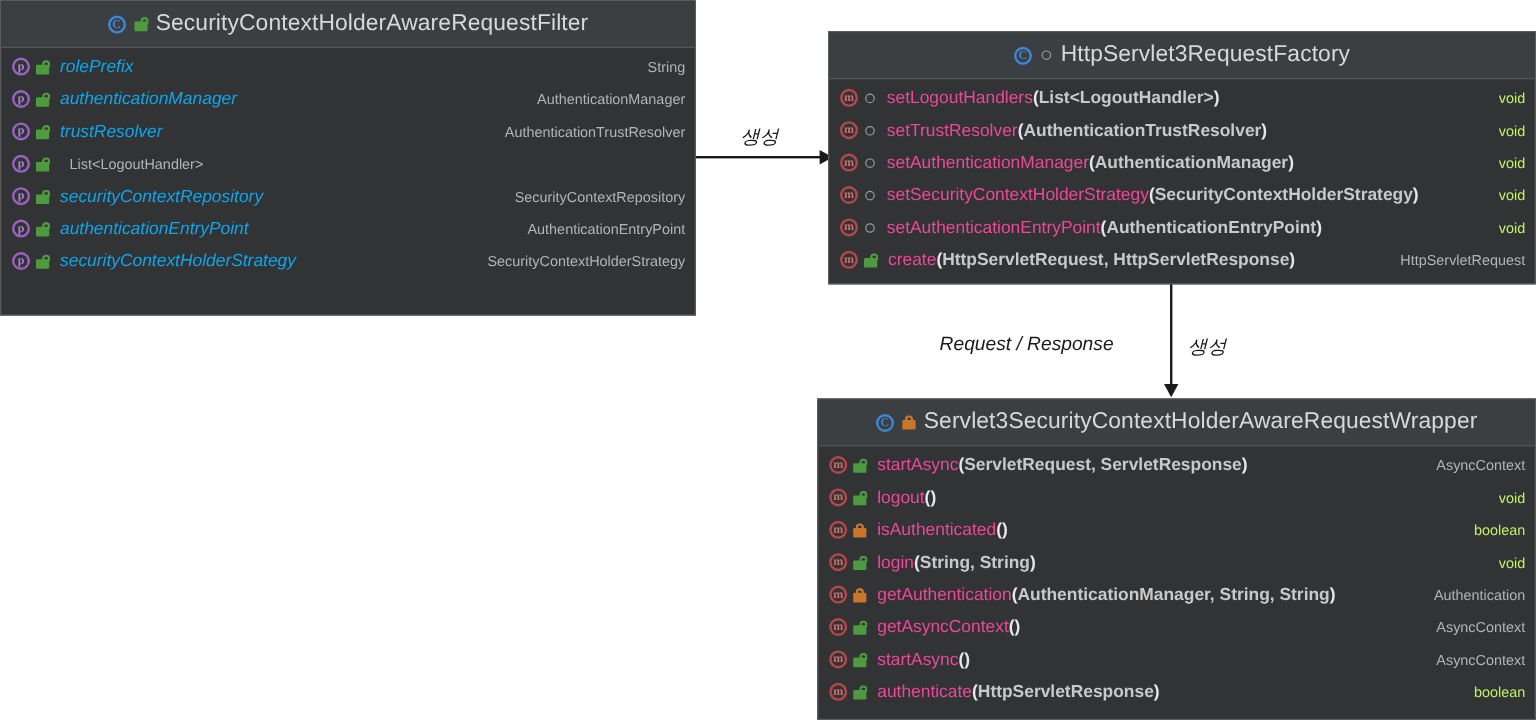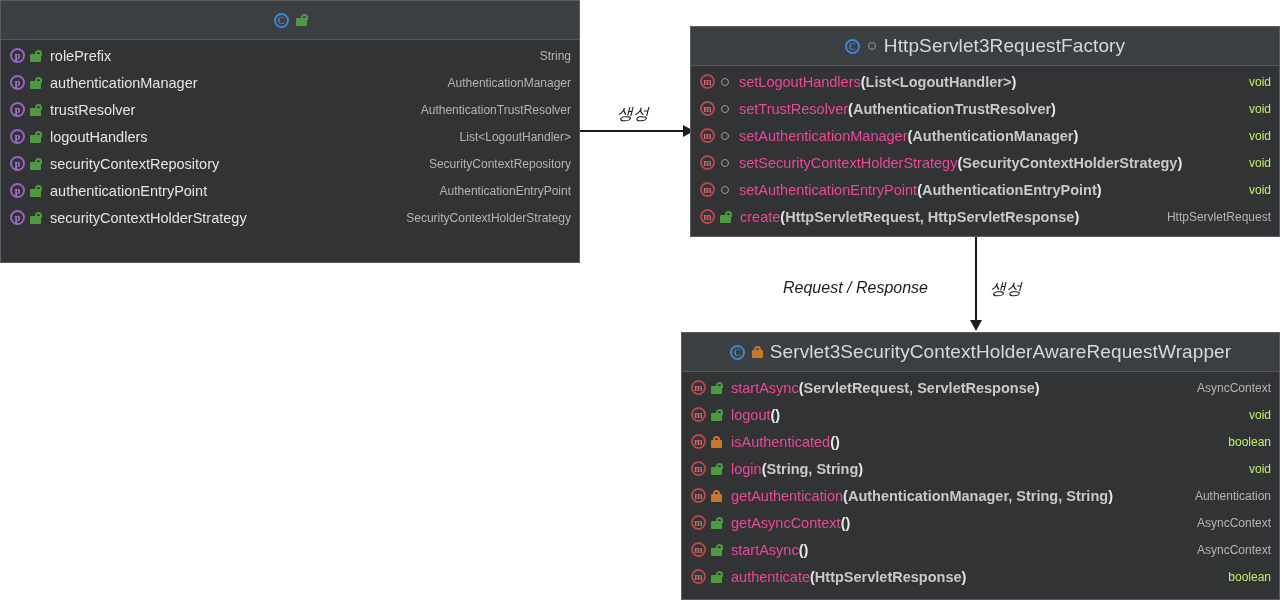--- a/index.html
+++ b/index.html
@@ -63,21 +63,21 @@
     flex: 1 1 auto;
     overflow: hidden;
     font-size: 14.5px;
   }
   .m-type {
     flex: 0 0 auto;
     font-size: 12px;
     margin-left: 8px;
   }
 
-  .n-field  { color: #e5e5e5; }
+  .n-field  { color: #0ea5e9; font-style: italic; }
   .n-method { color: #ec4899; }
   .t-plain  { color: #b4b4b4; }
   .t-kw     { color: #bef264; }
   .params   { color: #c9c9c9; }
   .paren    { color: #e8e8e8; font-weight: bold; }
 
   
   .ico { display: inline-block; flex: 0 0 auto; line-height: 0; }
 
   .ico-circle {
@@ -165,20 +165,21 @@
 
 <div class="conn-label" style="left:783px; top:279px;">Request / Response</div>
 
 <div class="class-box" style="left:0px; top:0px; width:580px; height:263px;">
   <div class="class-header">
     <span class="ico ico-circle ico-class">C</span>
     <span class="ico lock lock-open">
         <i class="shackle"></i>
         <i class="body"></i>
       </span>
+    <span class="class-title">SecurityContextHolderAwareRequestFilter</span>
   </div>
   <div class="members" id="members-0">
       <div class="member-row">
         <span class="m-icons">
           <span class="ico ico-circle ico-field">p</span>
           <span class="ico lock lock-open">
             <i class="shackle"></i>
             <i class="body"></i>
           </span>
         </span>
@@ -208,21 +209,20 @@
         <span class="m-type t-plain">AuthenticationTrustResolver</span>
       </div>
       <div class="member-row">
         <span class="m-icons">
           <span class="ico ico-circle ico-field">p</span>
           <span class="ico lock lock-open">
             <i class="shackle"></i>
             <i class="body"></i>
           </span>
         </span>
-        <span class="m-sig"><span class="n-field">logoutHandlers</span></span>
         <span class="m-type t-plain">List&lt;LogoutHandler&gt;</span>
       </div>
       <div class="member-row">
         <span class="m-icons">
           <span class="ico ico-circle ico-field">p</span>
           <span class="ico lock lock-open">
             <i class="shackle"></i>
             <i class="body"></i>
           </span>
         </span>

